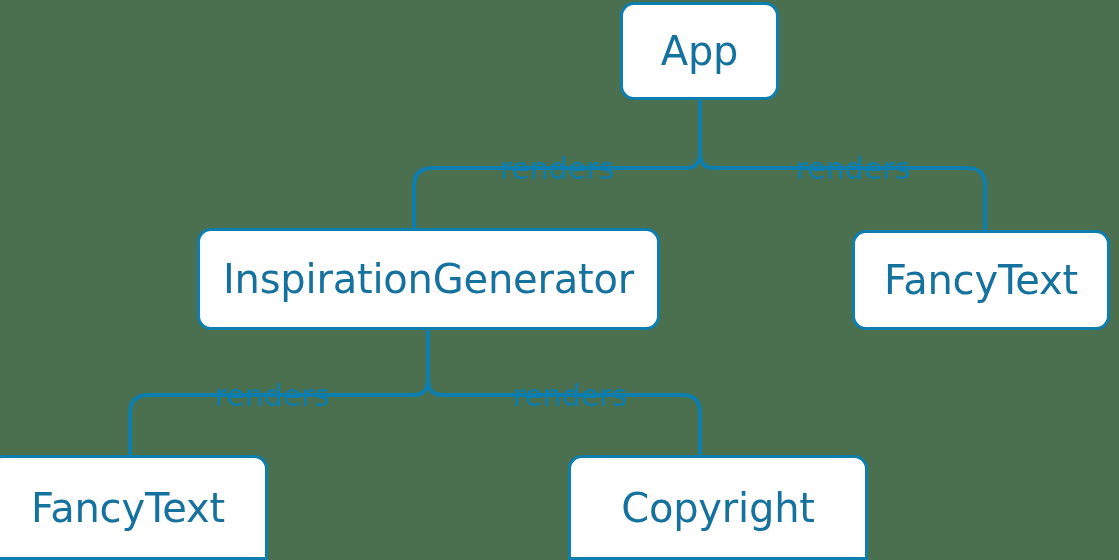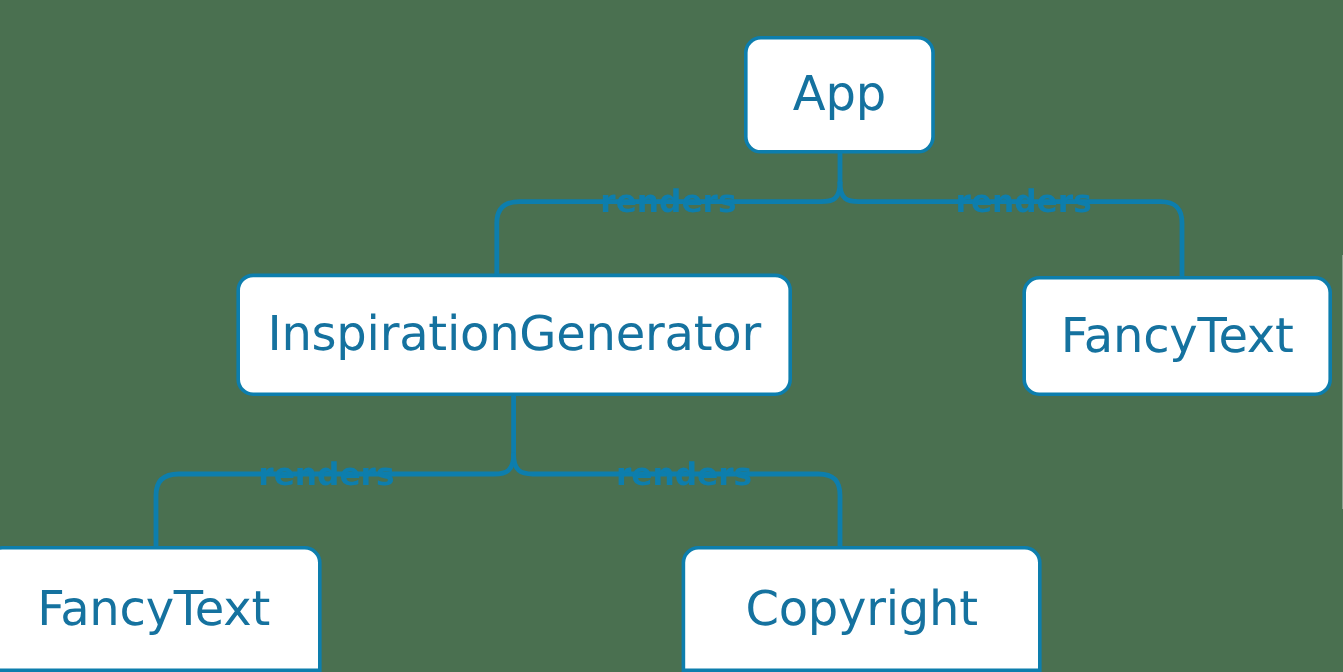--- a/index.html
+++ b/index.html
@@ -35,31 +35,31 @@
     z-index: 3;
   }
   .node-label {
     color: #15729f;
     font-size: 40px;
     font-weight: 400;
     letter-spacing: -0.2px;
     white-space: nowrap;
     line-height: 1;
   }
-  .node-app          { left: 620px;  top: 2px;   width: 159px; height: 98px; margin-top: 28px;  }
+  .node-app          { left: 620px;  top: 2px;   width: 159px; height: 98px;  }
   .node-inspiration  { left: 197px;  top: 228px; width: 463px; height: 102px; justify-content: center; }
   .node-fancytext-r  { left: 852px;  top: 230px; width: 258px; height: 100px; }
   .node-fancytext-b  { left: -12px;  top: 455px; width: 280px; height: 105px; border-bottom-left-radius:0; border-bottom-right-radius:0; }
   .node-copyright    { left: 568px;  top: 455px; width: 300px; height: 105px; border-bottom-left-radius:0; border-bottom-right-radius:0;justify-content:center; }
 
   .edge-label {
     position: absolute;
     color: #0d7ead;
-    font-size: 26px;
-    font-weight: 700;
+    font-size: 30px;
+    font-weight: 400;
     line-height: 1;
     white-space: nowrap;
     transform: translate(-50%, -50%);
     z-index: 4;
   }
   .edge-label-1 { left: 557px; top: 169px; }
   .edge-label-2 { left: 853px; top: 169px; }
   .edge-label-3 { left: 272px; top: 396px; }
   .edge-label-4 { left: 570px; top: 396px; }
 </style>

